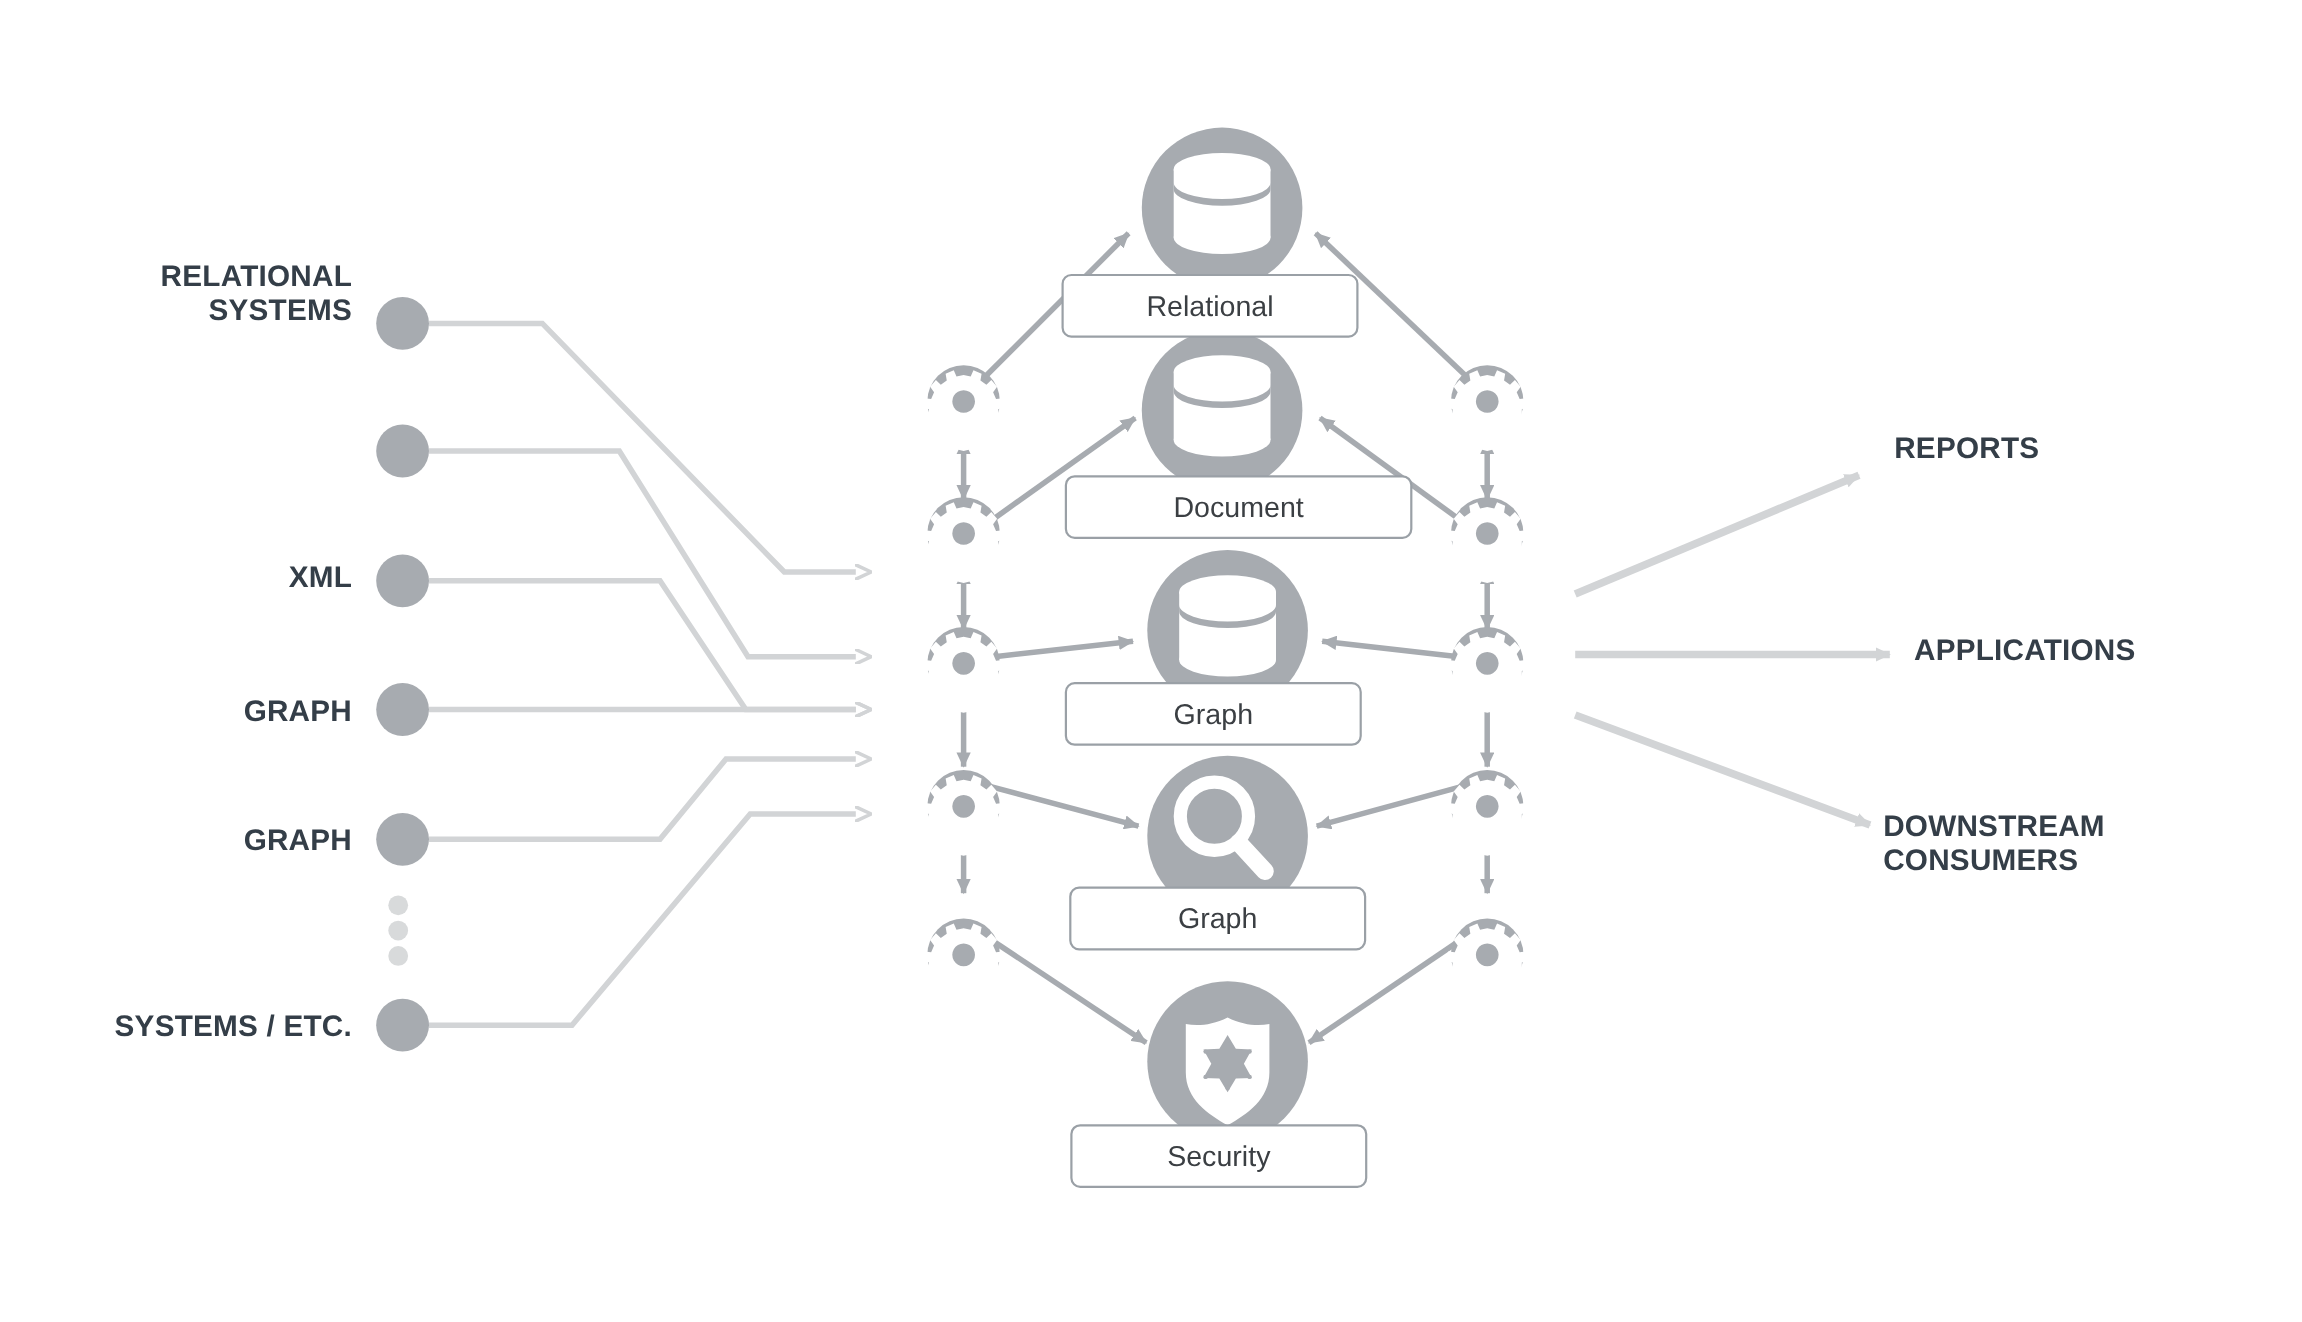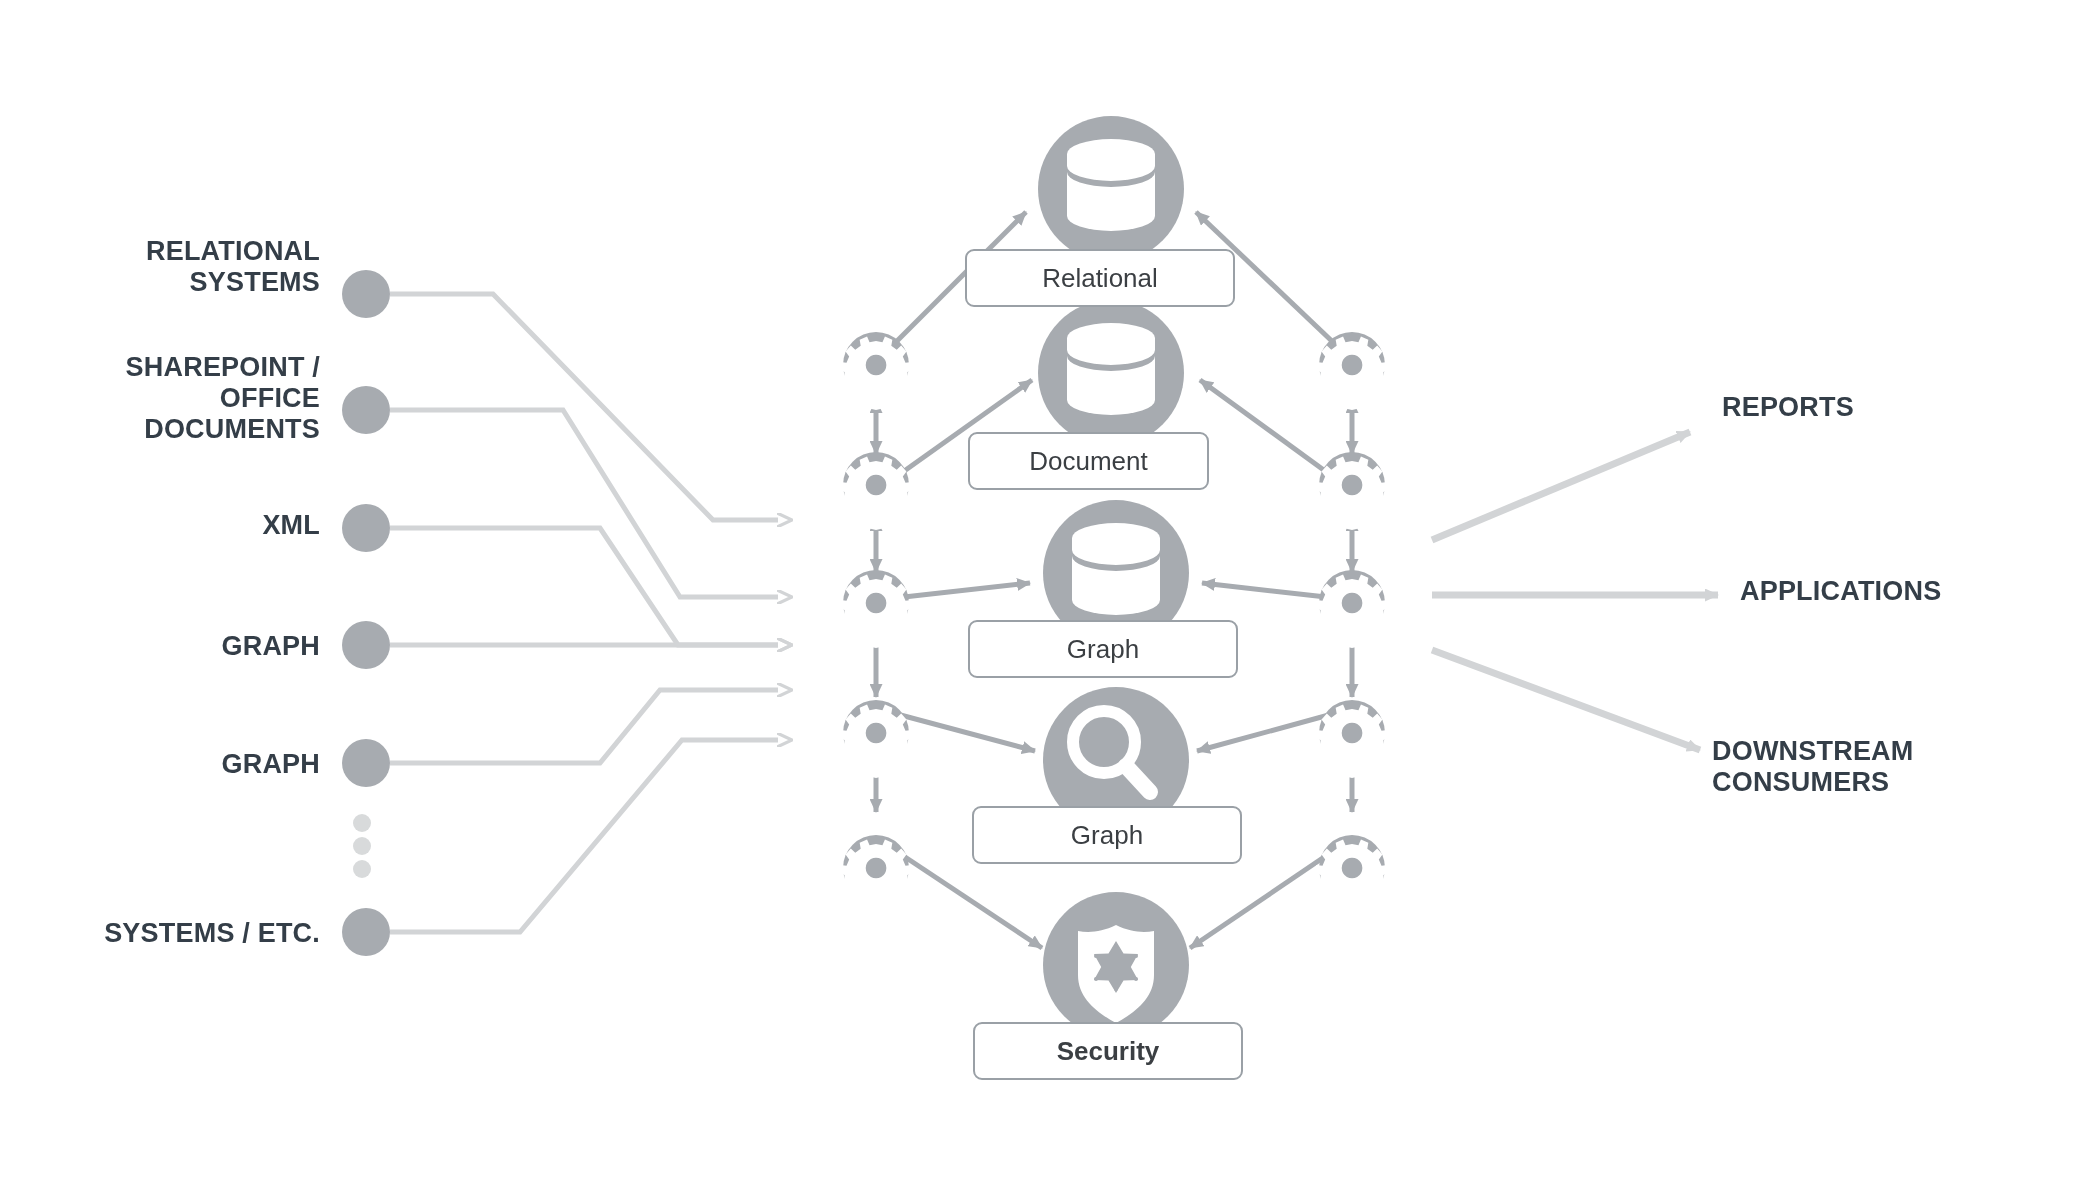--- a/index.html
+++ b/index.html
@@ -204,30 +204,27 @@
       <circle cx="366" cy="932" r="24"></circle>
     </g>
     <g fill="#d8dadb">
       <circle cx="362" cy="823" r="9"></circle>
       <circle cx="362" cy="846" r="9"></circle>
       <circle cx="362" cy="869" r="9"></circle>
     </g>
   </svg>
 
   <div class="node-box" style="left:965px;top:249px;width:270px;height:58px;">Relational</div>
-  <div class="node-box" style="left:968px;top:432px;width:241px;height:58px;">Document</div>
+  <div class="node-box" style="left:968px;top:432px;width:316px;height:58px;">Document</div>
   <div class="node-box" style="left:968px;top:620px;width:270px;height:58px;">Graph</div>
   <div class="node-box" style="left:972px;top:806px;width:270px;height:58px;">Graph</div>
-  <div class="node-box" style="left:973px;top:1022px;width:270px;height:58px;font-weight:bold;">Security</div>
+  <div class="node-box" style="left:973px;top:1022px;width:270px;height:58px;">Security</div>
 
   <div class="src-label" style="left:20px;top:236px;width:300px;">RELATIONAL
 SYSTEMS</div>
-  <div class="src-label" style="left:20px;top:352px;width:300px;">SHAREPOINT /
-OFFICE
-DOCUMENTS</div>
   <div class="src-label" style="left:20px;top:510px;width:300px;">XML</div>
   <div class="src-label" style="left:20px;top:631px;width:300px;">GRAPH</div>
   <div class="src-label" style="left:20px;top:749px;width:300px;">GRAPH</div>
   <div class="src-label" style="left:20px;top:918px;width:300px;">SYSTEMS / ETC.</div>
 
   <div class="out-label" style="left:1722px;top:392px;width:360px;">REPORTS</div>
   <div class="out-label" style="left:1740px;top:576px;width:360px;">APPLICATIONS</div>
   <div class="out-label" style="left:1712px;top:736px;width:360px;">DOWNSTREAM
 CONSUMERS</div>
 

